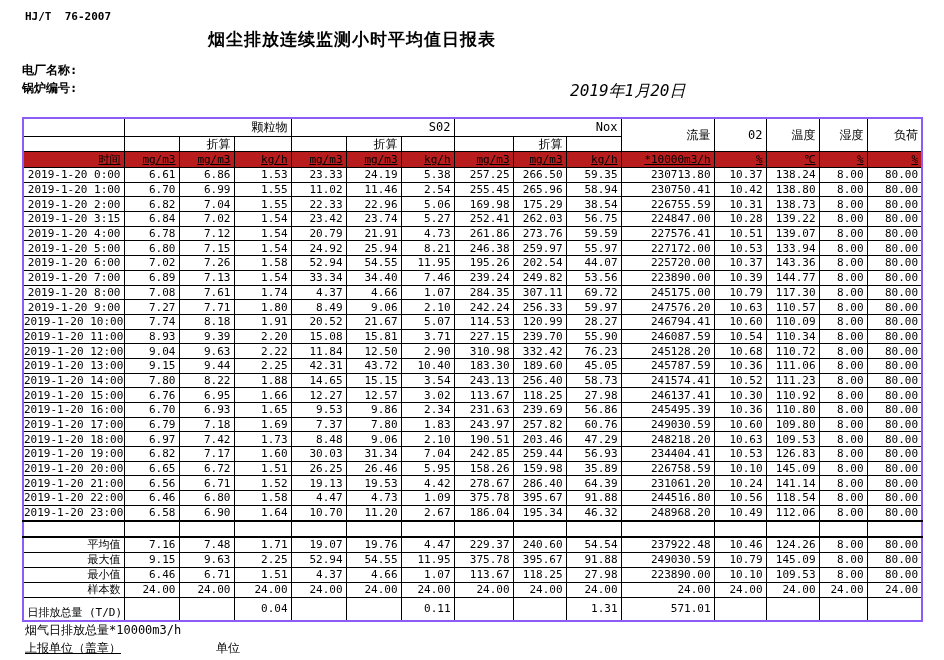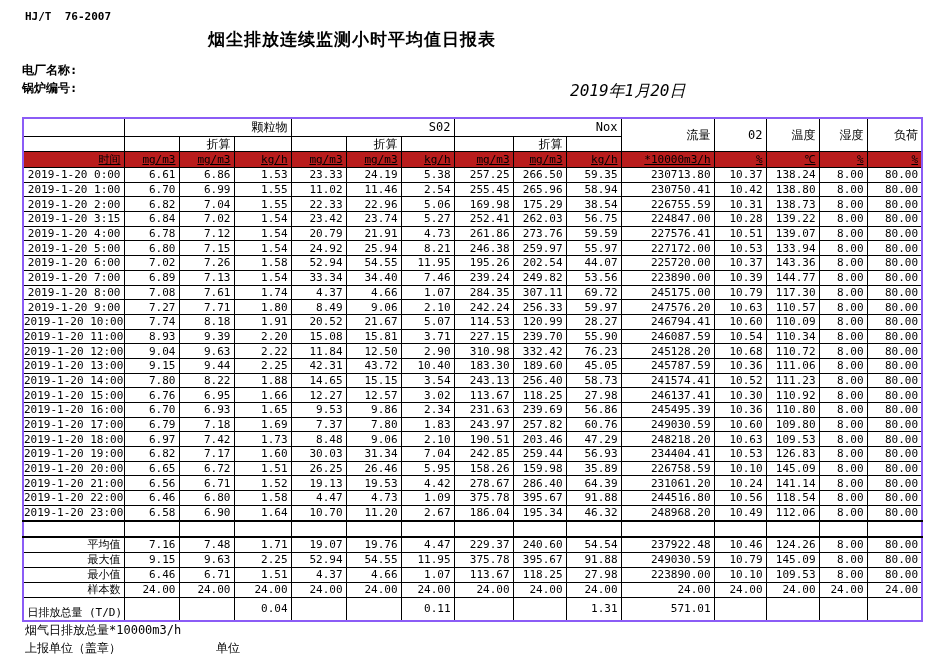--- a/index.html
+++ b/index.html
@@ -27,21 +27,21 @@
   thead td{text-align:center;padding:0;}
   tr.h1 td{height:17px;font-size:12px;}
   tr.h2 td{height:14px;font-size:12px;}
   tr.units td{height:15px;font-size:11px;}
   .green{background:#b91c1c;text-decoration:underline;}
   tr.data-row td{height:13.7px;}
   tr.spacer td{height:14px;border-top:2px solid #000;border-bottom:2px solid #000;}
   tr.summary-row td{height:14px;}
   tr.total-row td.lbl{text-align:center;padding:8px 0 0 2px;}
   .foot-note{left:25px;top:622px;font-size:12px;}
-  .foot-report-unit{left:25px;top:640px;font-size:12px;}
+  .foot-report-unit{left:25px;top:640px;font-size:12px;text-decoration:underline;}
   .foot-unit{left:216px;top:640px;font-size:12px;}
 </style>
 </head>
 <body>
 
 <div class="abs std-code">HJ/T  76-2007</div>
 <div class="abs doc-title">烟尘排放连续监测小时平均值日报表</div>
 <div class="abs plant-label">电厂名称:</div>
 <div class="abs boiler-label">锅炉编号:</div>
 <div class="abs report-date">2019年1月20日</div>

